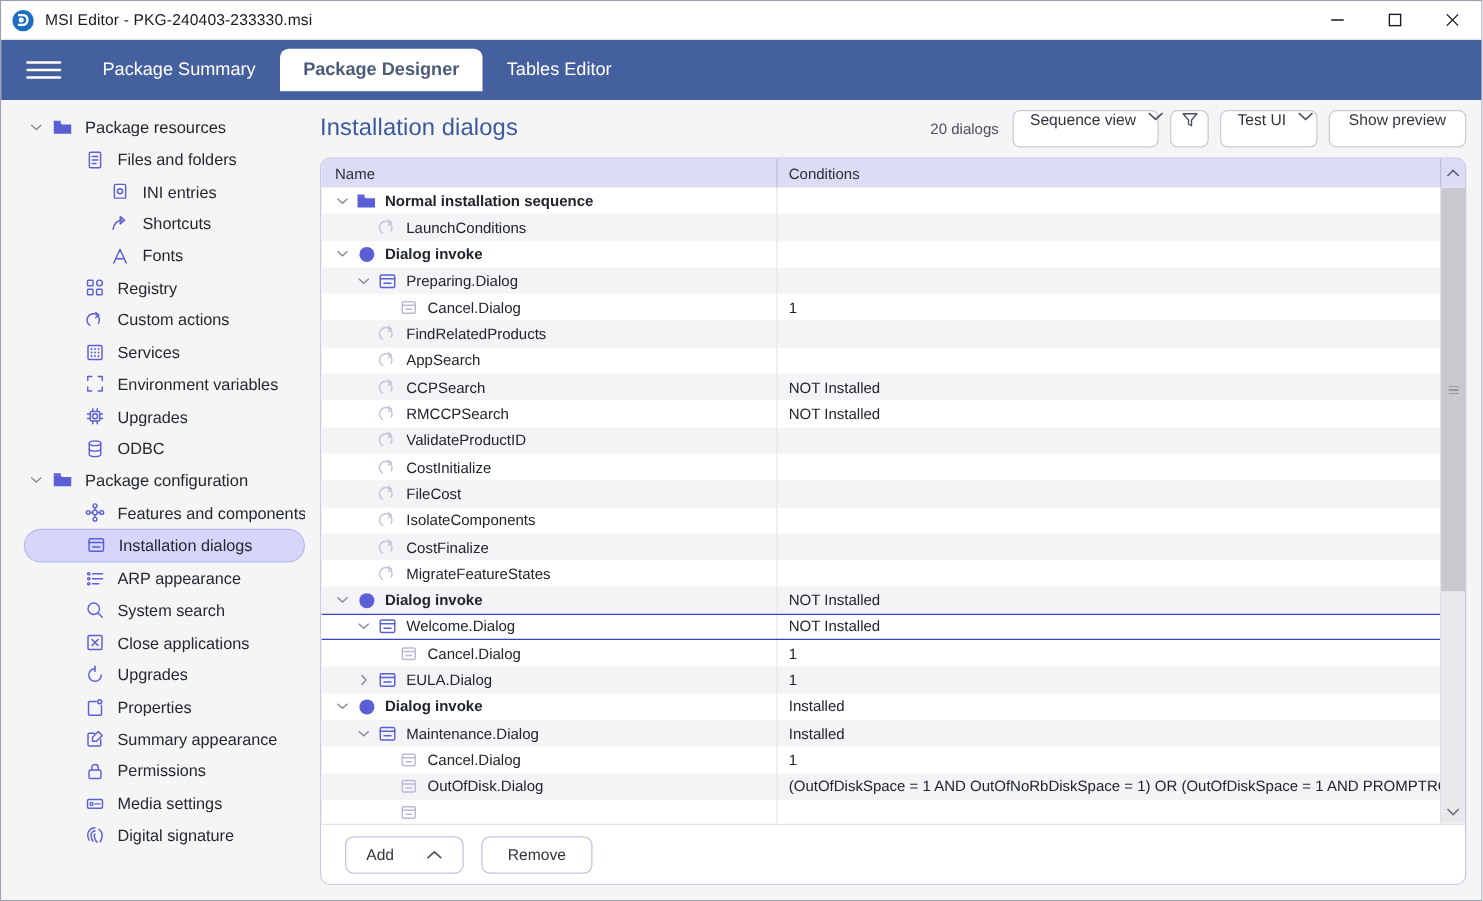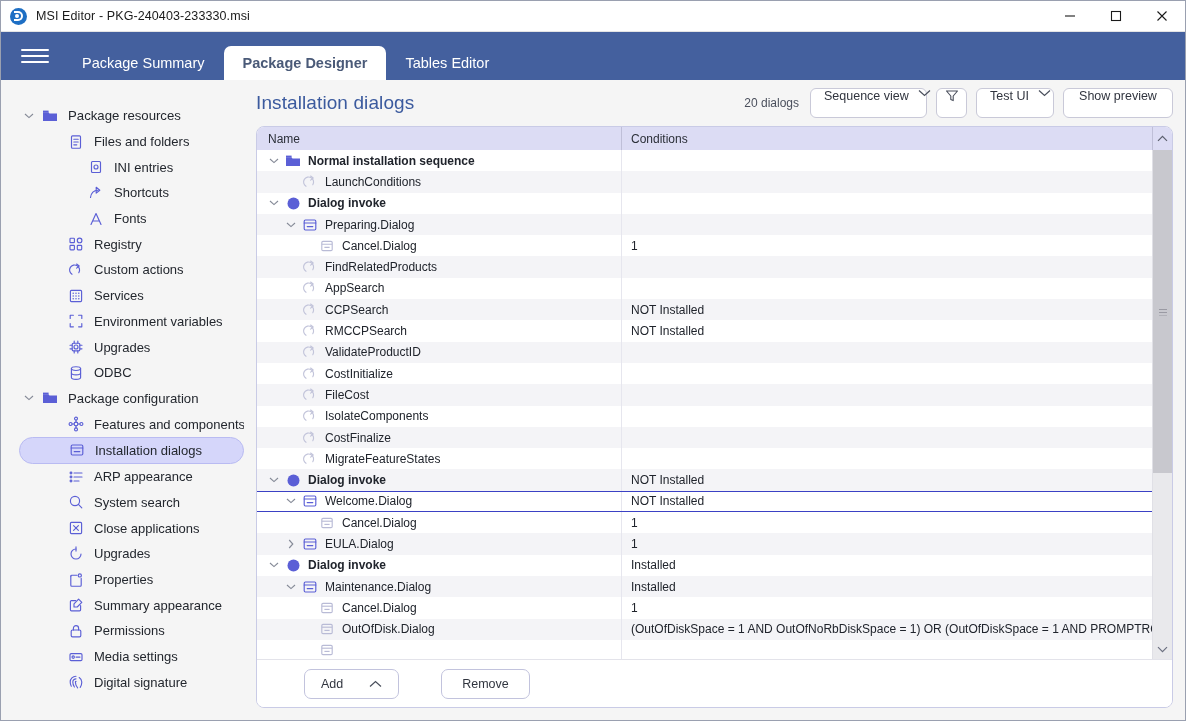--- a/index.html
+++ b/index.html
@@ -51,39 +51,39 @@
     background: #44609e;
     display: flex; align-items: flex-end;
     position: relative;
   }
   .hamburger {
     position: absolute; left: 20px; top: 13px;
     width: 28px; height: 22px; display: flex; flex-direction: column;
     justify-content: center; gap: 4px; cursor: default;
   }
   .hamburger i { display: block; height: 2px; background: #ffffff; border-radius: 1px; }
-  .tabs { display: flex; align-items: flex-end; margin-left: 62px; height: 48px; }
+  .tabs { display: flex; align-items: center; margin-left: 62px; height: 48px; }
   .tab {
     font-size: 14.5px; color: #ffffff;
     padding: 0 19px; height: 34px; line-height: 34px;
     cursor: default; white-space: nowrap;
   }
   .tab.active {
     background: #ffffff; color: #4a5a78; font-weight: bold;
     border-radius: 7px 7px 0 0; height: 34px;
   }
 
   
   .body { flex: 1; display: flex; background: #f5f5f5; min-height: 0; }
 
   
   .sidebar {
     width: 255px; min-width: 255px;
     background: #f5f5f5;
-    padding-top: 23px;
+    padding-top: 9px;
     overflow: hidden;
   }
   .nav-item {
     height: 25.7px; display: flex; align-items: center;
     font-size: 13px; color: #23272e; cursor: default;
     margin: 0 12px 0 18px; border-radius: 14px; padding-left: 0;
   }
   .nav-item.group { font-size: 13.2px; }
   .nav-item.selected { background: #d5d6fa; border: 1px solid #b9bbf2; height: 27px; }
   .chev {
@@ -207,21 +207,21 @@
 
   
   .table-foot {
     height: 48px; min-height: 48px; display: flex; align-items: center;
     padding-left: 19px; gap: 14px; background: #ffffff;
     border-top: 1px solid #e3e3ea;
   }
   .fbtn {
     height: 30px; border: 1px solid #c2c3dd; border-radius: 7px; background: #ffffff;
     font-size: 12.5px; color: #31353f; display: flex; align-items: center;
-    justify-content: center; padding: 0 16px; gap: 18px; cursor: default; margin-left: 28px;
+    justify-content: center; padding: 0 16px; gap: 18px; cursor: default;
   }
   .fbtn.wide { width: 95px; }
   .fbtn.rem { width: 89px; }
 </style>
 </head>
 <body>
 
 <div id="app">
 
   <div class="titlebar">

